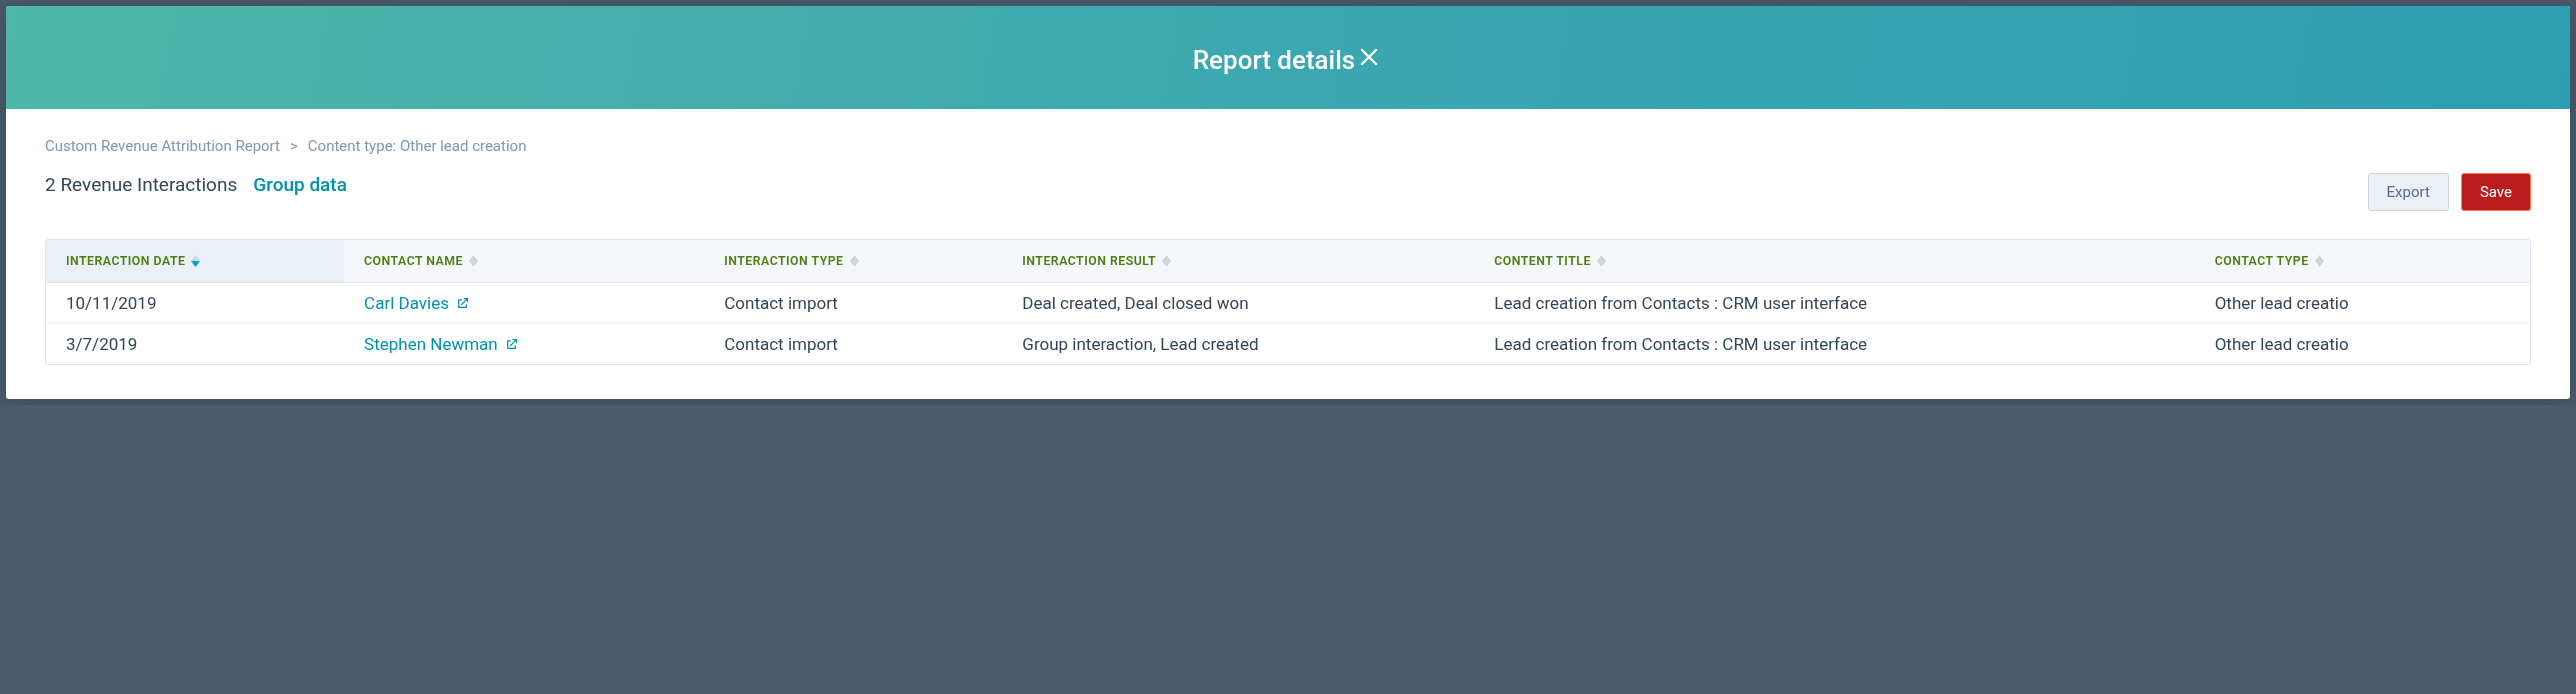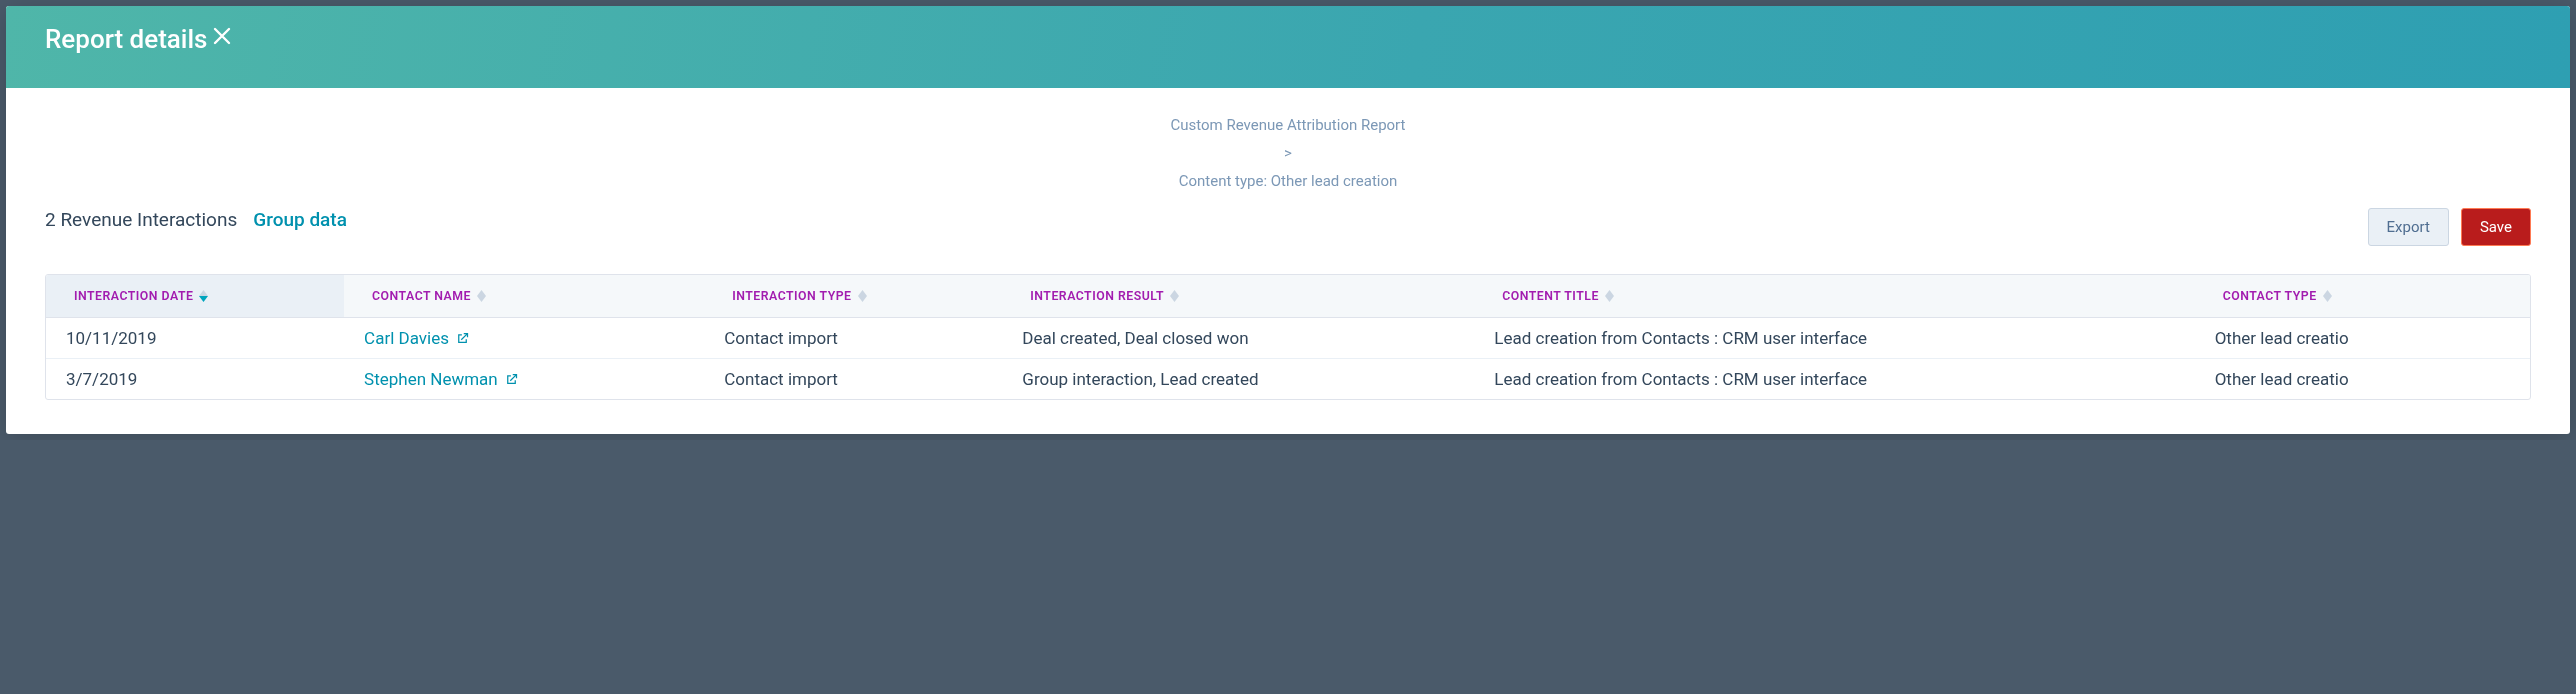--- a/index.html
+++ b/index.html
@@ -12,24 +12,24 @@
   }
   .modal {
     background: #fff;
     border-radius: 3px;
     overflow: hidden;
     box-shadow: 0 4px 24px rgba(0,0,0,0.18);
     width: 100%;
   }
   .modal-header {
     background: linear-gradient(100deg, #4fb6a9 0%, #3aa6b0 55%, #2e9fb2 100%);
-    padding: 18px 39px 34px 39px;
+    padding: 39px 39px 34px 39px;
     display: flex;
     align-items: flex-start;
-    justify-content: flex-start;
+    justify-content: center;
   }
   .modal-title {
     color: #fff;
     font-size: 26px;
     font-weight: 500;
   }
   .close-btn {
     color: #fff;
     font-size: 22px;
     line-height: 1;
@@ -43,21 +43,20 @@
   .modal-body {
     padding: 28px 39px 34px 39px;
   }
   .breadcrumb {
     font-size: 15px;
     color: #7c98b6;
     margin-bottom: 18px;
     display: flex;
     align-items: center;
     gap: 10px;
-    flex-direction: column;
   }
   .breadcrumb .sep { color: #7c98b6; }
   .toolbar-row {
     display: flex;
     align-items: flex-start;
     justify-content: space-between;
     margin-bottom: 28px;
   }
   .toolbar-left {
     display: flex;
@@ -99,23 +98,23 @@
   table {
     border-collapse: collapse;
     width: 100%;
     table-layout: fixed;
   }
   thead th {
     background: #f5f8fa;
     font-size: 12.3px;
     letter-spacing: 0.04em;
     font-weight: 600;
-    color: #a21caf;
+    color: #4d7c0f;
     text-align: left;
-    padding: 14px 28px;
+    padding: 14px 20px;
     border-bottom: 1px solid #dfe3eb;
     position: relative;
   }
   thead th.sorted {
     background: #eaf0f6;
   }
   .th-inner {
     display: flex;
     align-items: center;
     gap: 6px;

